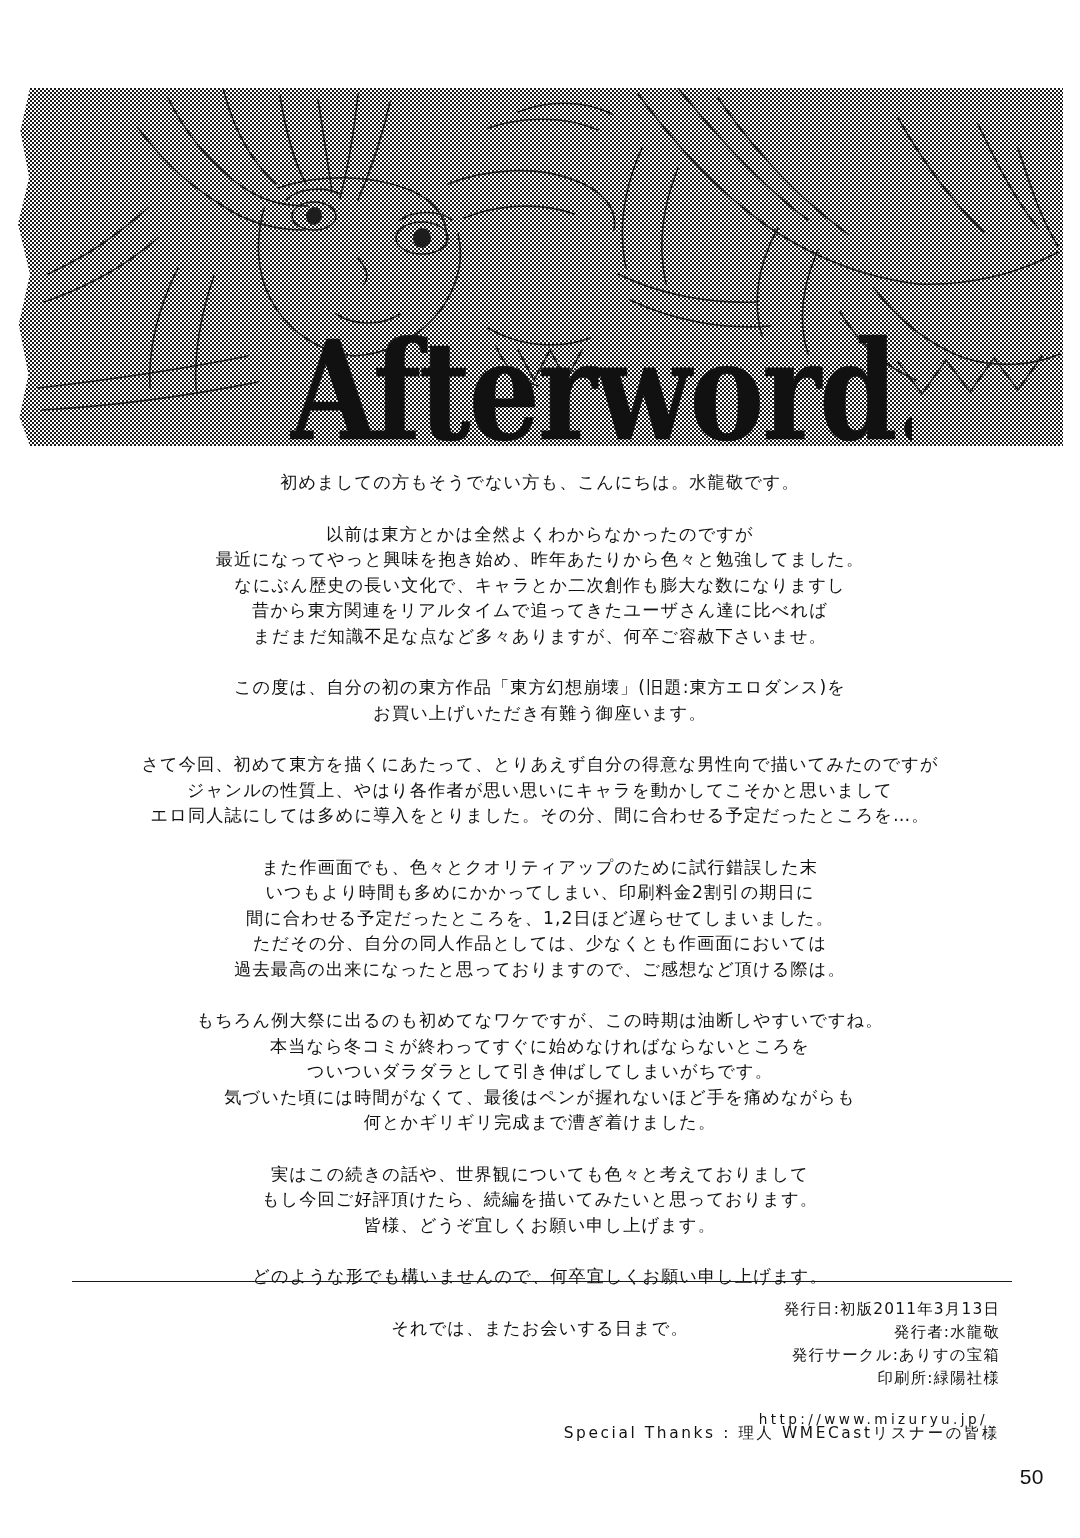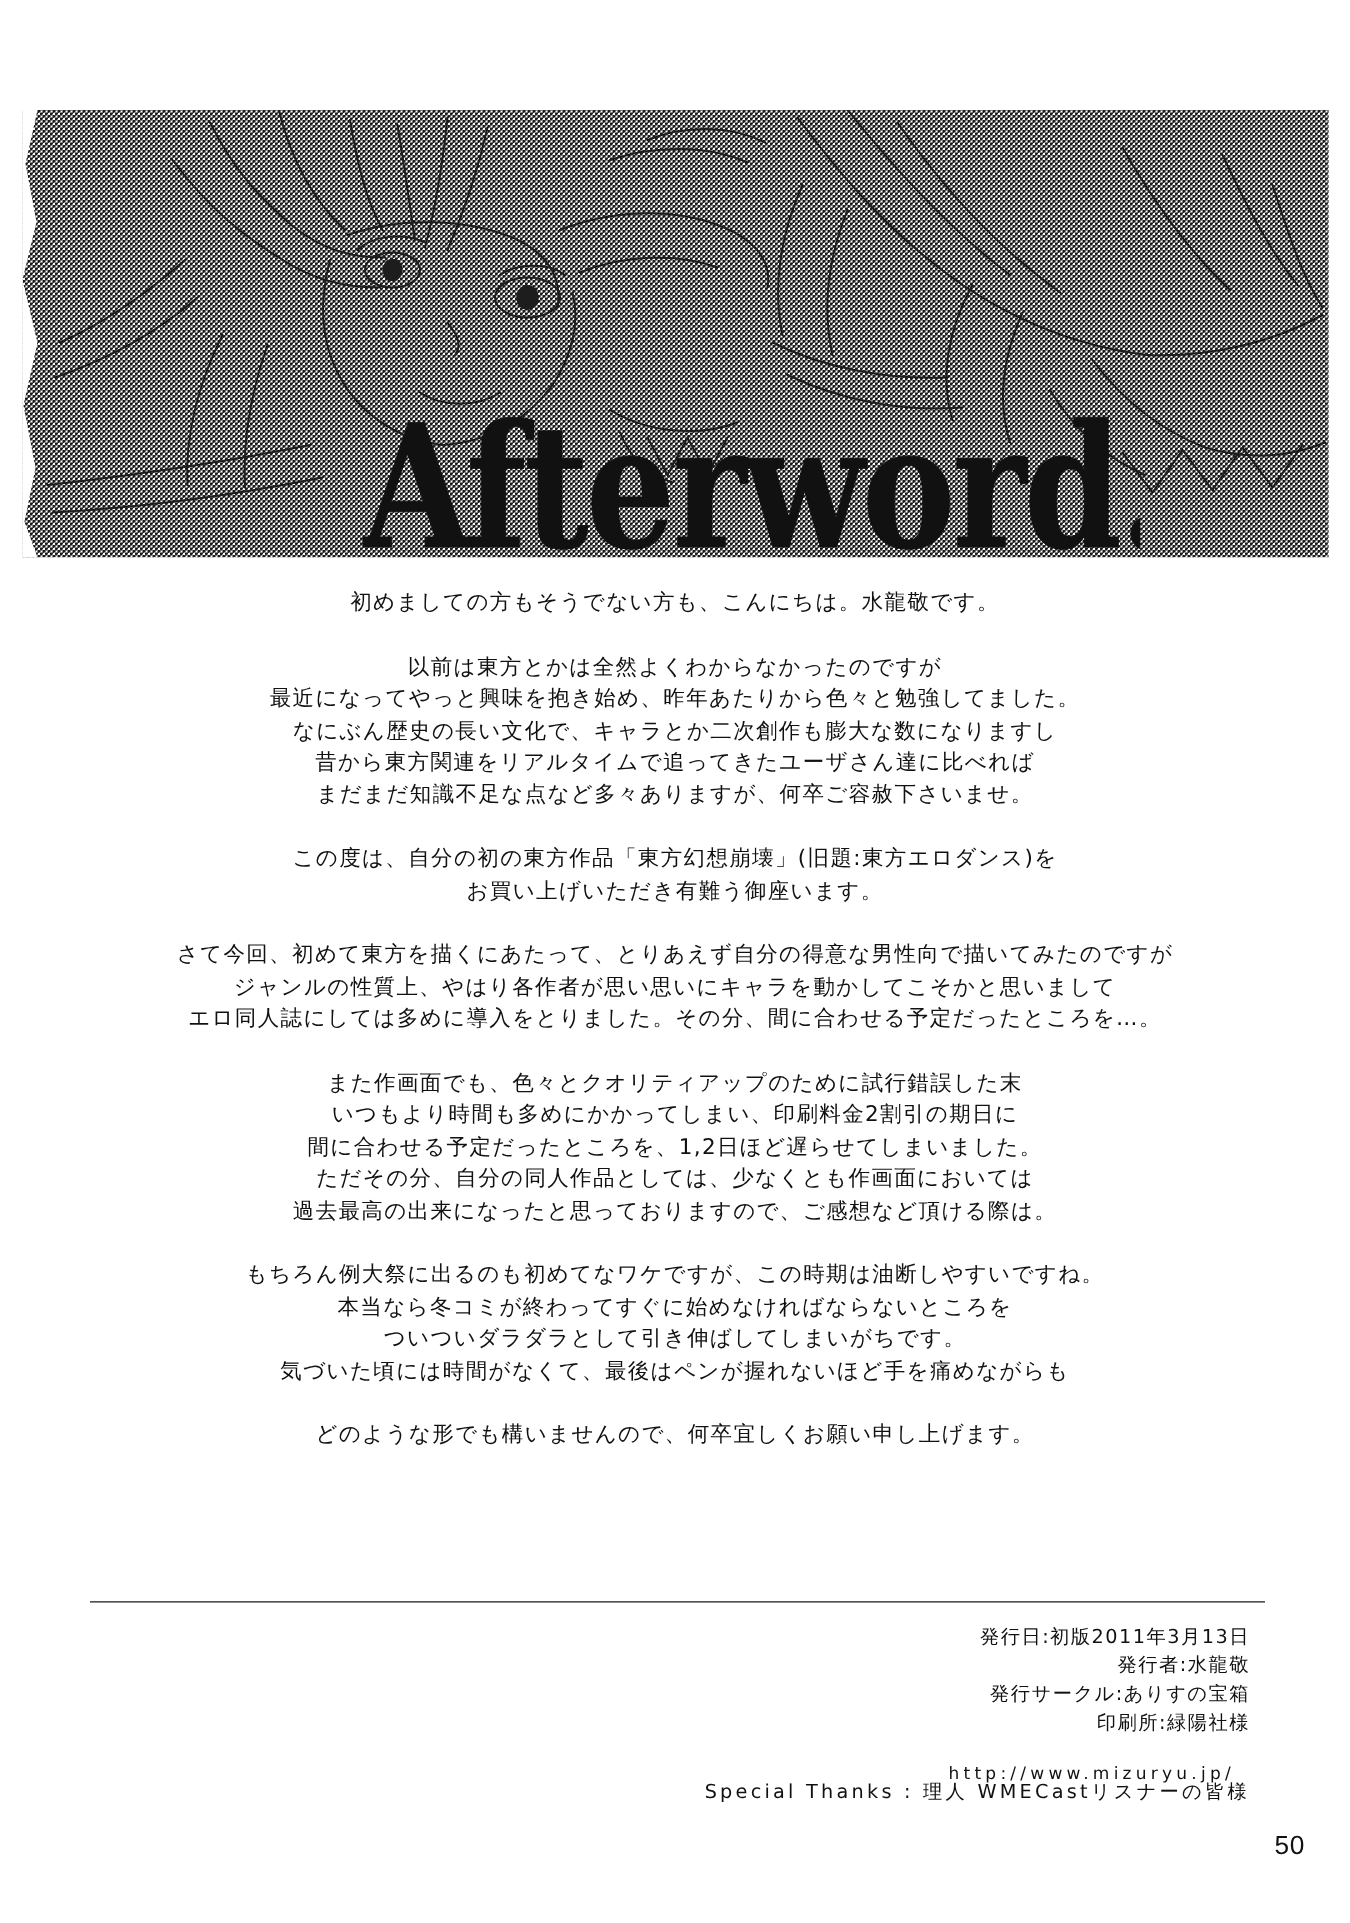--- a/index.html
+++ b/index.html
@@ -225,23 +225,32 @@
     <span class="ln">いつもより時間も多めにかかってしまい、印刷料金2割引の期日に</span>
     <span class="ln">間に合わせる予定だったところを、1,2日ほど遅らせてしまいました。</span>
     <span class="ln">ただその分、自分の同人作品としては、少なくとも作画面においては</span>
     <span class="ln">過去最高の出来になったと思っておりますので、ご感想など頂ける際は。</span>
   </p>
   <p class="para">
     <span class="ln">もちろん例大祭に出るのも初めてなワケですが、この時期は油断しやすいですね。</span>
     <span class="ln">本当なら冬コミが終わってすぐに始めなければならないところを</span>
     <span class="ln">ついついダラダラとして引き伸ばしてしまいがちです。</span>
     <span class="ln">気づいた頃には時間がなくて、最後はペンが握れないほど手を痛めながらも</span>
+    <span class="ln">何とかギリギリ完成まで漕ぎ着けました。</span>
+  </p>
+  <p class="para">
+    <span class="ln">実はこの続きの話や、世界観についても色々と考えておりまして</span>
+    <span class="ln">もし今回ご好評頂けたら、続編を描いてみたいと思っております。</span>
+    <span class="ln">皆様、どうぞ宜しくお願い申し上げます。</span>
   </p>
   <p class="para">
     <span class="ln">どのような形でも構いませんので、何卒宜しくお願い申し上げます。</span>
+  </p>
+  <p class="para last">
+    <span class="ln">それでは、またお会いする日まで。</span>
   </p>
 </div>
 
 <div class="rule"></div>
 <div class="colophon">
   <span class="ln">発行日:初版2011年3月13日</span>
   <span class="ln">発行者:水龍敬</span>
   <span class="ln">発行サークル:ありすの宝箱</span>
   <span class="ln">印刷所:緑陽社様</span>
   <span class="ln thanks">Special Thanks : 理人  WMECastリスナーの皆様</span>

